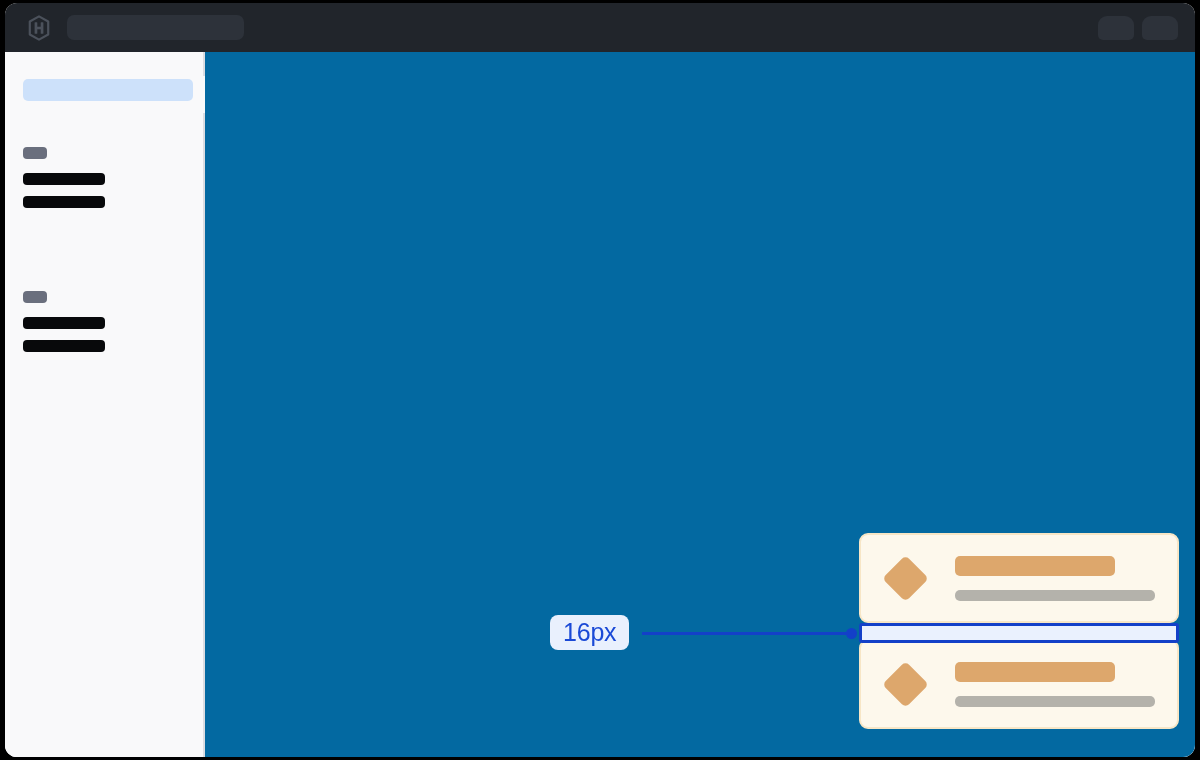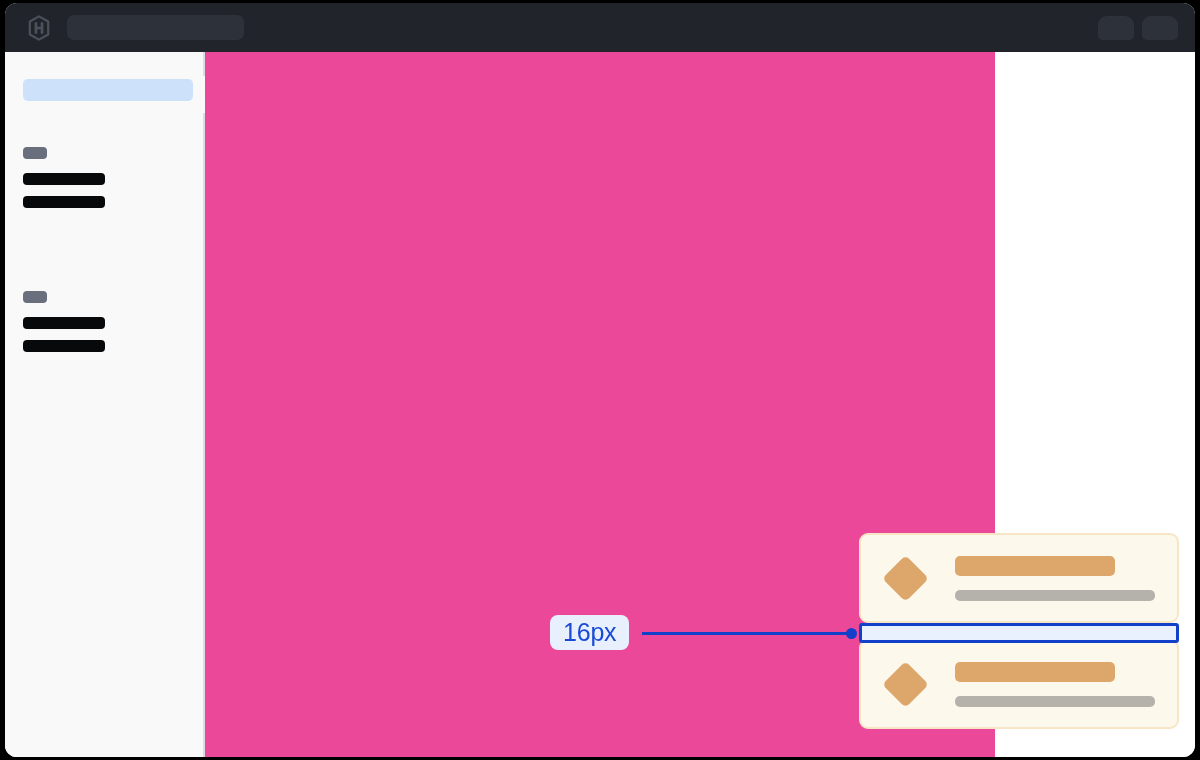--- a/index.html
+++ b/index.html
@@ -137,23 +137,23 @@
     margin-top: 14px;
   }
   .nav-skeleton-bar.w1 { width: 82px; }
   .nav-skeleton-bar.w2 { width: 82px; margin-top: 11px; }
 
   
   #canvas {
     position: absolute;
     left: 200px;
     top: 0;
-    width: 790px;
+    width: 990px;
     height: 705px;
-    background: #ec4899;
+    background: #0369a1;
   }
 
   
   #card-stack {
     position: absolute;
     left: 654px;   
     top: 481px;    
     width: 320px;
     display: flex;
     flex-direction: column;

